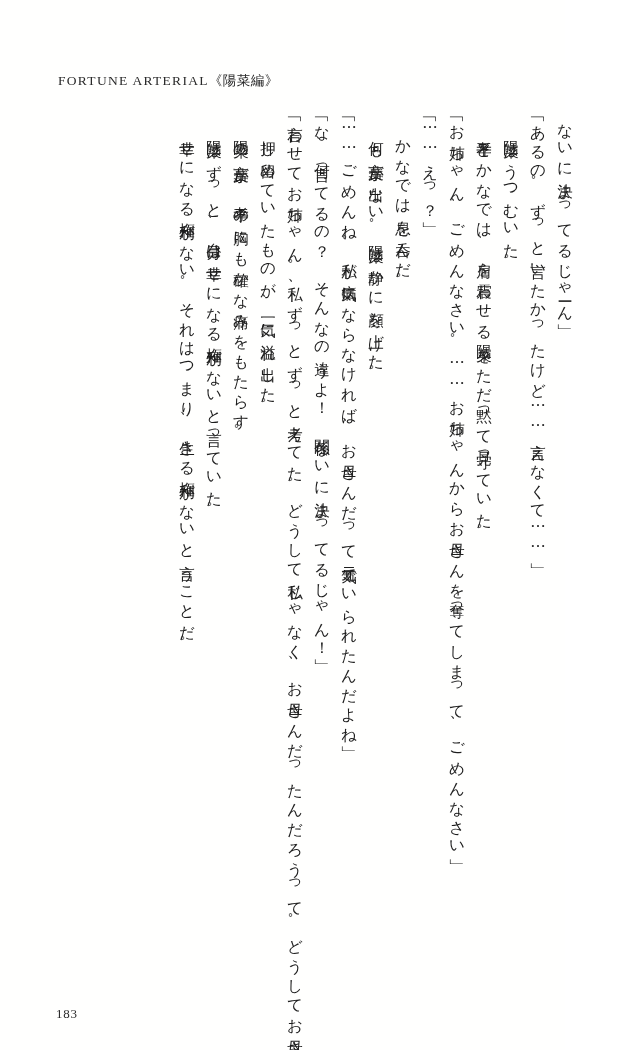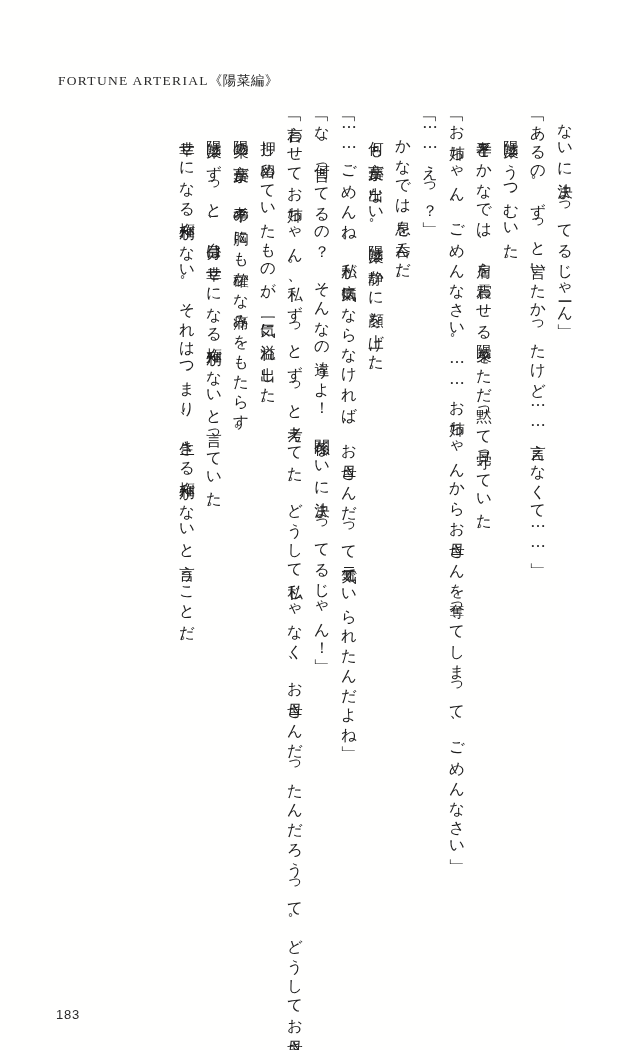--- a/index.html
+++ b/index.html
@@ -61,21 +61,21 @@
     white-space: nowrap;
     overflow: visible;
   }
   .line.indent {
     padding-top: 17px;
   }
   .page-number {
     position: absolute;
     left: 56px;
     bottom: 28px;
-    font-family: Liberation Sans, sans-serif;
+    font-family: Liberation Serif, serif;
     font-size: 13px;
     letter-spacing: 0.8px;
     color: #2a2a2a;
   }
 </style>
 </head>
 <body>
 
 <div class="page">
 

